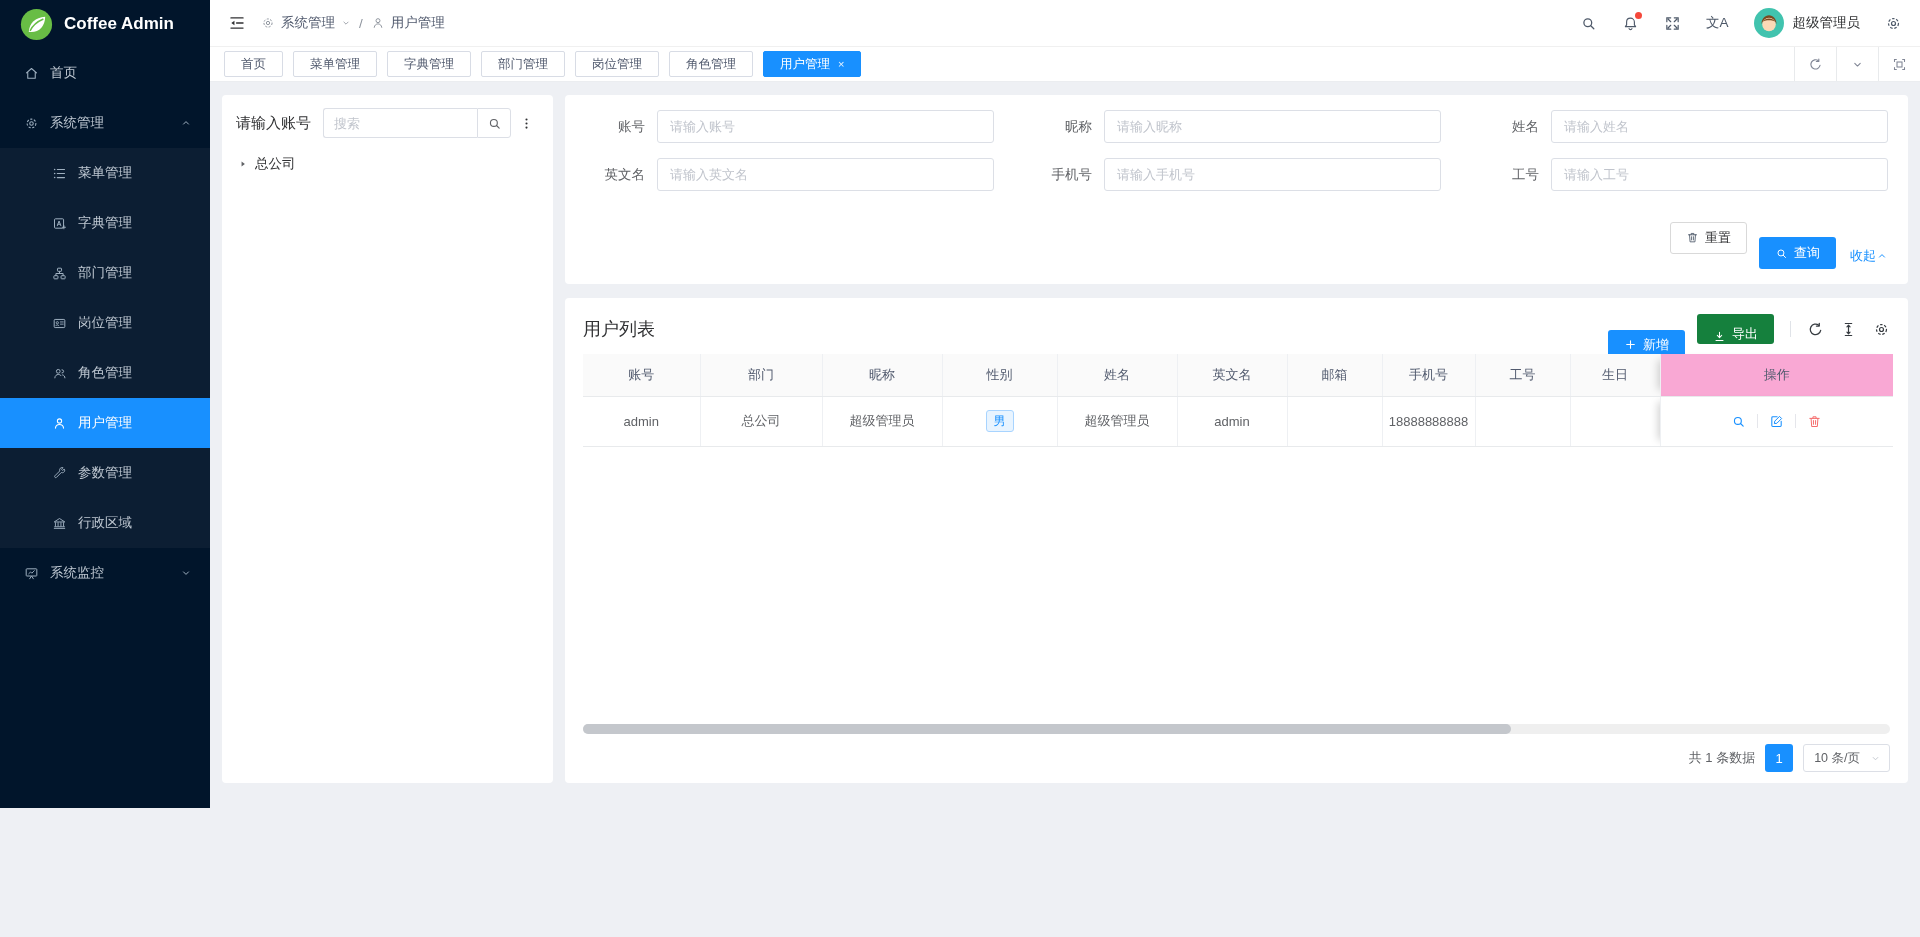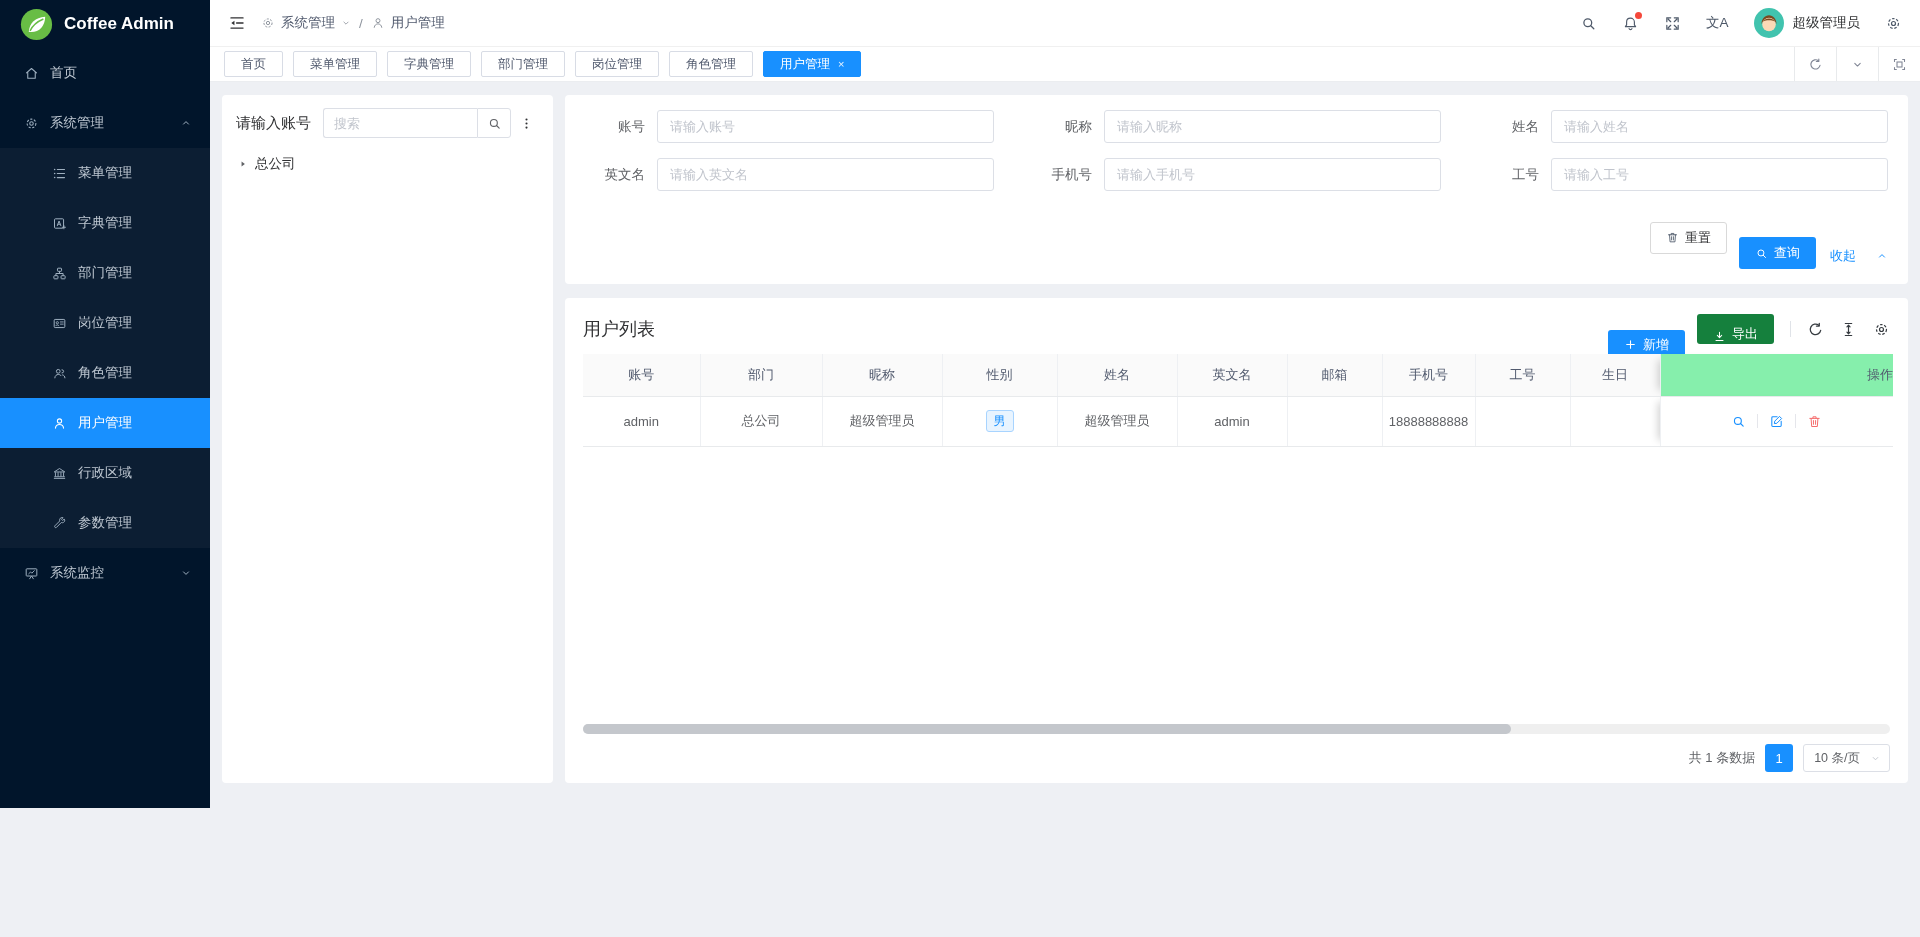--- a/index.html
+++ b/index.html
@@ -66,37 +66,37 @@
   .f-item { display:flex; align-items:center; }
   .f-label { width:72px; flex:none; text-align:right; padding-right:12px; font-size:13.5px; color:#606266; white-space:nowrap; }
   .f-item input { flex:1; min-width:0; height:33px; border:1px solid #dcdfe6; border-radius:3px; padding:0 12px; font-size:13px; color:#303133; outline:none; }
   input::placeholder { color:#c0c4cc; }
   .form-btns { display:flex; justify-content:flex-end; align-items:center; gap:12px; margin-top:15px; }
   .btn { display:inline-flex; align-items:center; gap:6px; height:32px; padding:0 15px; border-radius:3px; font-size:13px; cursor:pointer; border:1px solid transparent; }
   .btn-reset { background:#fff; border-color:#d9d9d9; color:#303133; }
   .btn-reset .ic { color:#4e5969; }
   .btn-primary { background:#1890ff; color:#fff;margin-top:31px; }
   .btn-export { background:#15803d; color:#fff;align-items:flex-end; }
-  .link-collapse { display:inline-flex; align-items:center; gap:20px; color:#1890ff; font-size:13px; cursor:pointer; margin-left:2px;margin-top:36px; }
+  .link-collapse { display:inline-flex; align-items:center; gap:0; color:#1890ff; font-size:13px; cursor:pointer; margin-left:2px;margin-top:36px; }
 
   
   .table-card { flex:1; background:#fff; border-radius:4px; padding:12px 18px 8px; display:flex; flex-direction:column; min-height:0; }
   .tc-head { display:flex; align-items:center; height:38px; }
   .tc-title { font-size:18px; color:#303133;font-family:Liberation Serif, serif; }
   .tc-actions { margin-left:auto; display:flex; align-items:center; gap:12px;padding-left:48px; }
   .tc-btn { height:30px; }
   .tc-divider { width:1px; height:16px; background:#e0e3e8; margin:0 4px; }
   .tc-tools { display:flex; align-items:center; gap:16px; color:#363b40; }
   .tc-tools .ic { cursor:pointer; }
 
   table.grid { width:100%; border-collapse:collapse; table-layout:fixed; margin-top:6px; }
   .grid th { height:42px; background:#fafafa; font-weight:normal; font-size:13px; color:#515a6e; border-bottom:1px solid #e8eaec; border-right:1px solid #eef0f3; text-align:center; }
   .grid td { height:50px; font-size:13px; color:#606266; border-bottom:1px solid #e8eaec; border-right:1px solid #eef0f3; text-align:center; background:#fff; }
   .grid th:last-child, .grid td:last-child { border-right:none; }
-  .grid th.op { background:#86efac; box-shadow:-8px 0 8px -6px rgba(0,0,0,.18);text-align:right; }
+  .grid th.op { background:#f9a8d4; box-shadow:-8px 0 8px -6px rgba(0,0,0,.18); }
   .grid td.op { box-shadow:-8px 0 8px -6px rgba(0,0,0,.18); }
   .tag-male { display:inline-block; padding:2px 7px; font-size:12px; line-height:16px; color:#1890ff; background:#e8f4ff; border:1px solid #a8d4ff; border-radius:3px; }
   .op-cell { display:flex; align-items:center; justify-content:center; gap:11px; }
   .op-sep { width:1px; height:14px; background:#e5e6eb; }
   .op-view, .op-edit { color:#1890ff; cursor:pointer; }
   .op-del { color:#f56c6c; cursor:pointer; }
 
   .tc-spacer { flex:1; }
   .hscroll { height:10px; background:#efefef; border-radius:5px; margin:0 0 7px; }
   .hscroll-thumb { height:10px; width:71%; background:#c4c7cc; border-radius:5px; cursor:pointer; }
@@ -271,29 +271,29 @@
           <span class="mi-label">角色管理</span>
         </div>
         <div class="menu-item active">
           <svg class="ic" width="15" height="15">
               <use href="#i-user"></use>
             </svg>
           <span class="mi-label">用户管理</span>
         </div>
         <div class="menu-item">
           <svg class="ic" width="15" height="15">
+              <use href="#i-wrench"></use>
+            </svg>
+          <span class="mi-label">参数管理</span>
+        </div>
+        <div class="menu-item">
+          <svg class="ic" width="15" height="15">
               <use href="#i-bank"></use>
             </svg>
           <span class="mi-label">行政区域</span>
-        </div>
-        <div class="menu-item">
-          <svg class="ic" width="15" height="15">
-              <use href="#i-wrench"></use>
-            </svg>
-          <span class="mi-label">参数管理</span>
         </div>
       </div>
       <div class="menu-item">
         <svg class="ic" width="15" height="15">
             <use href="#i-monitor"></use>
           </svg>
         <span class="mi-label">系统监控</span>
         <svg class="ic mi-chev" width="12" height="12">
             <use href="#i-chev-down"></use>
           </svg>

